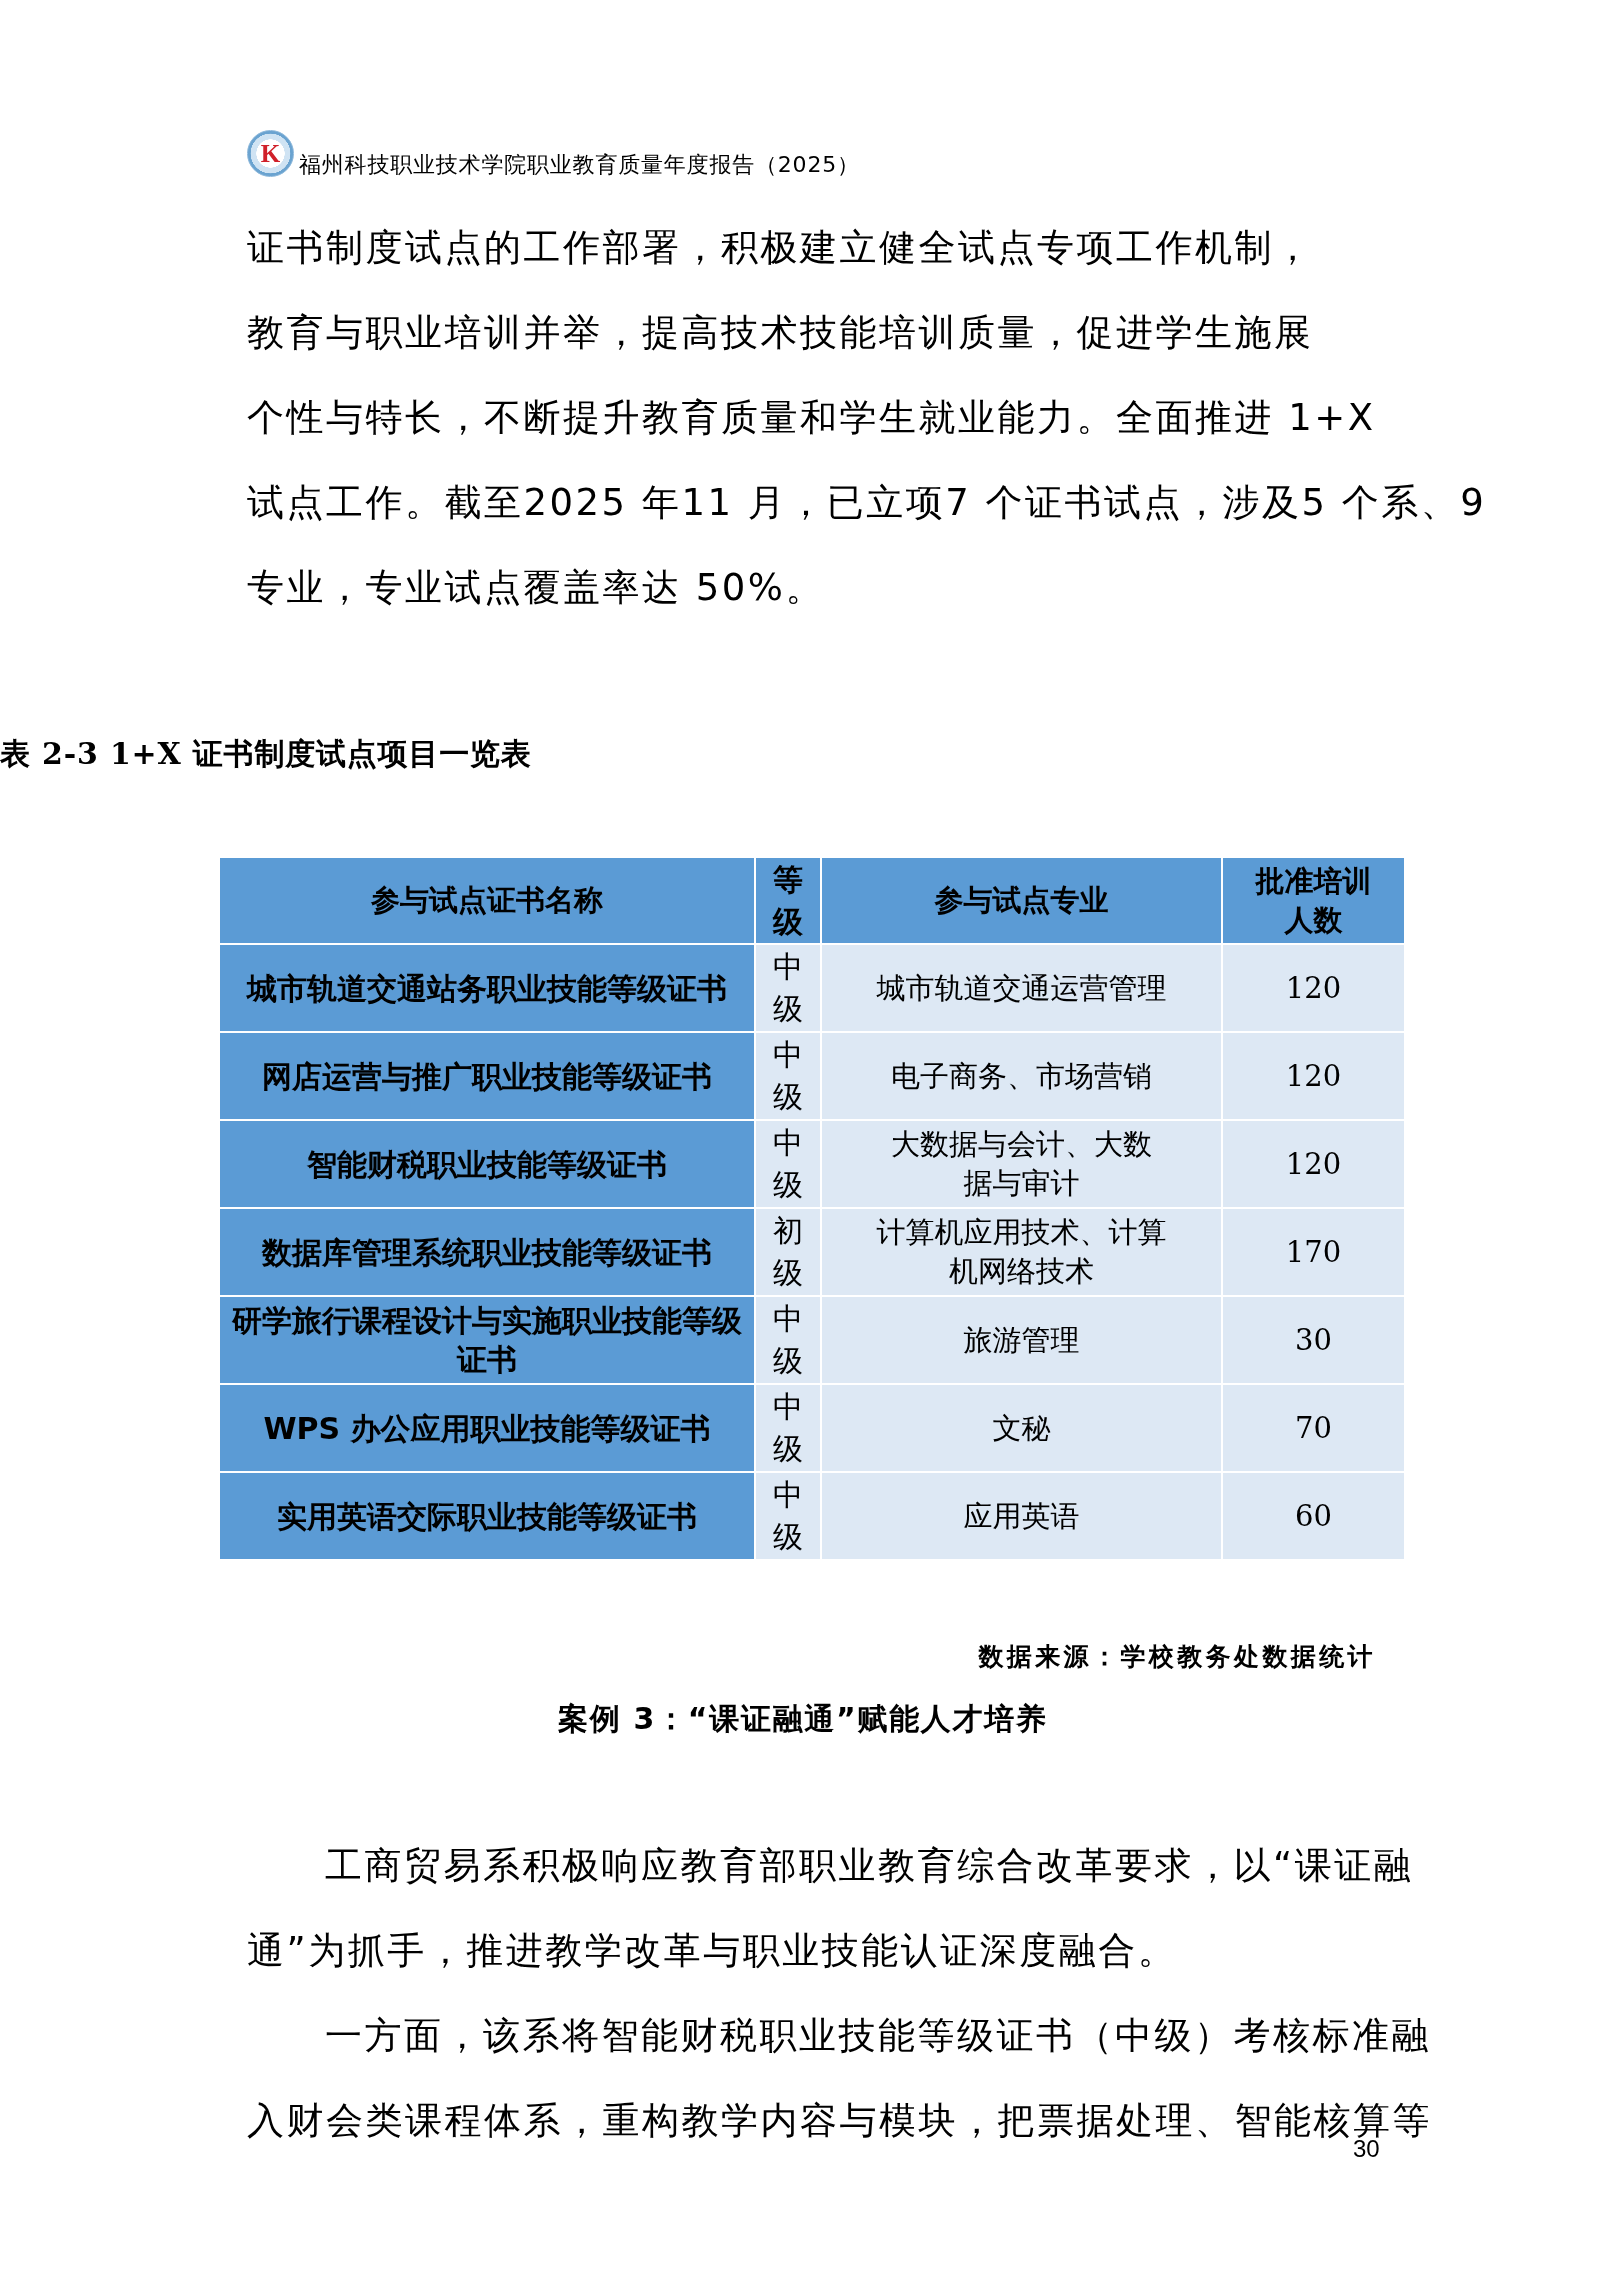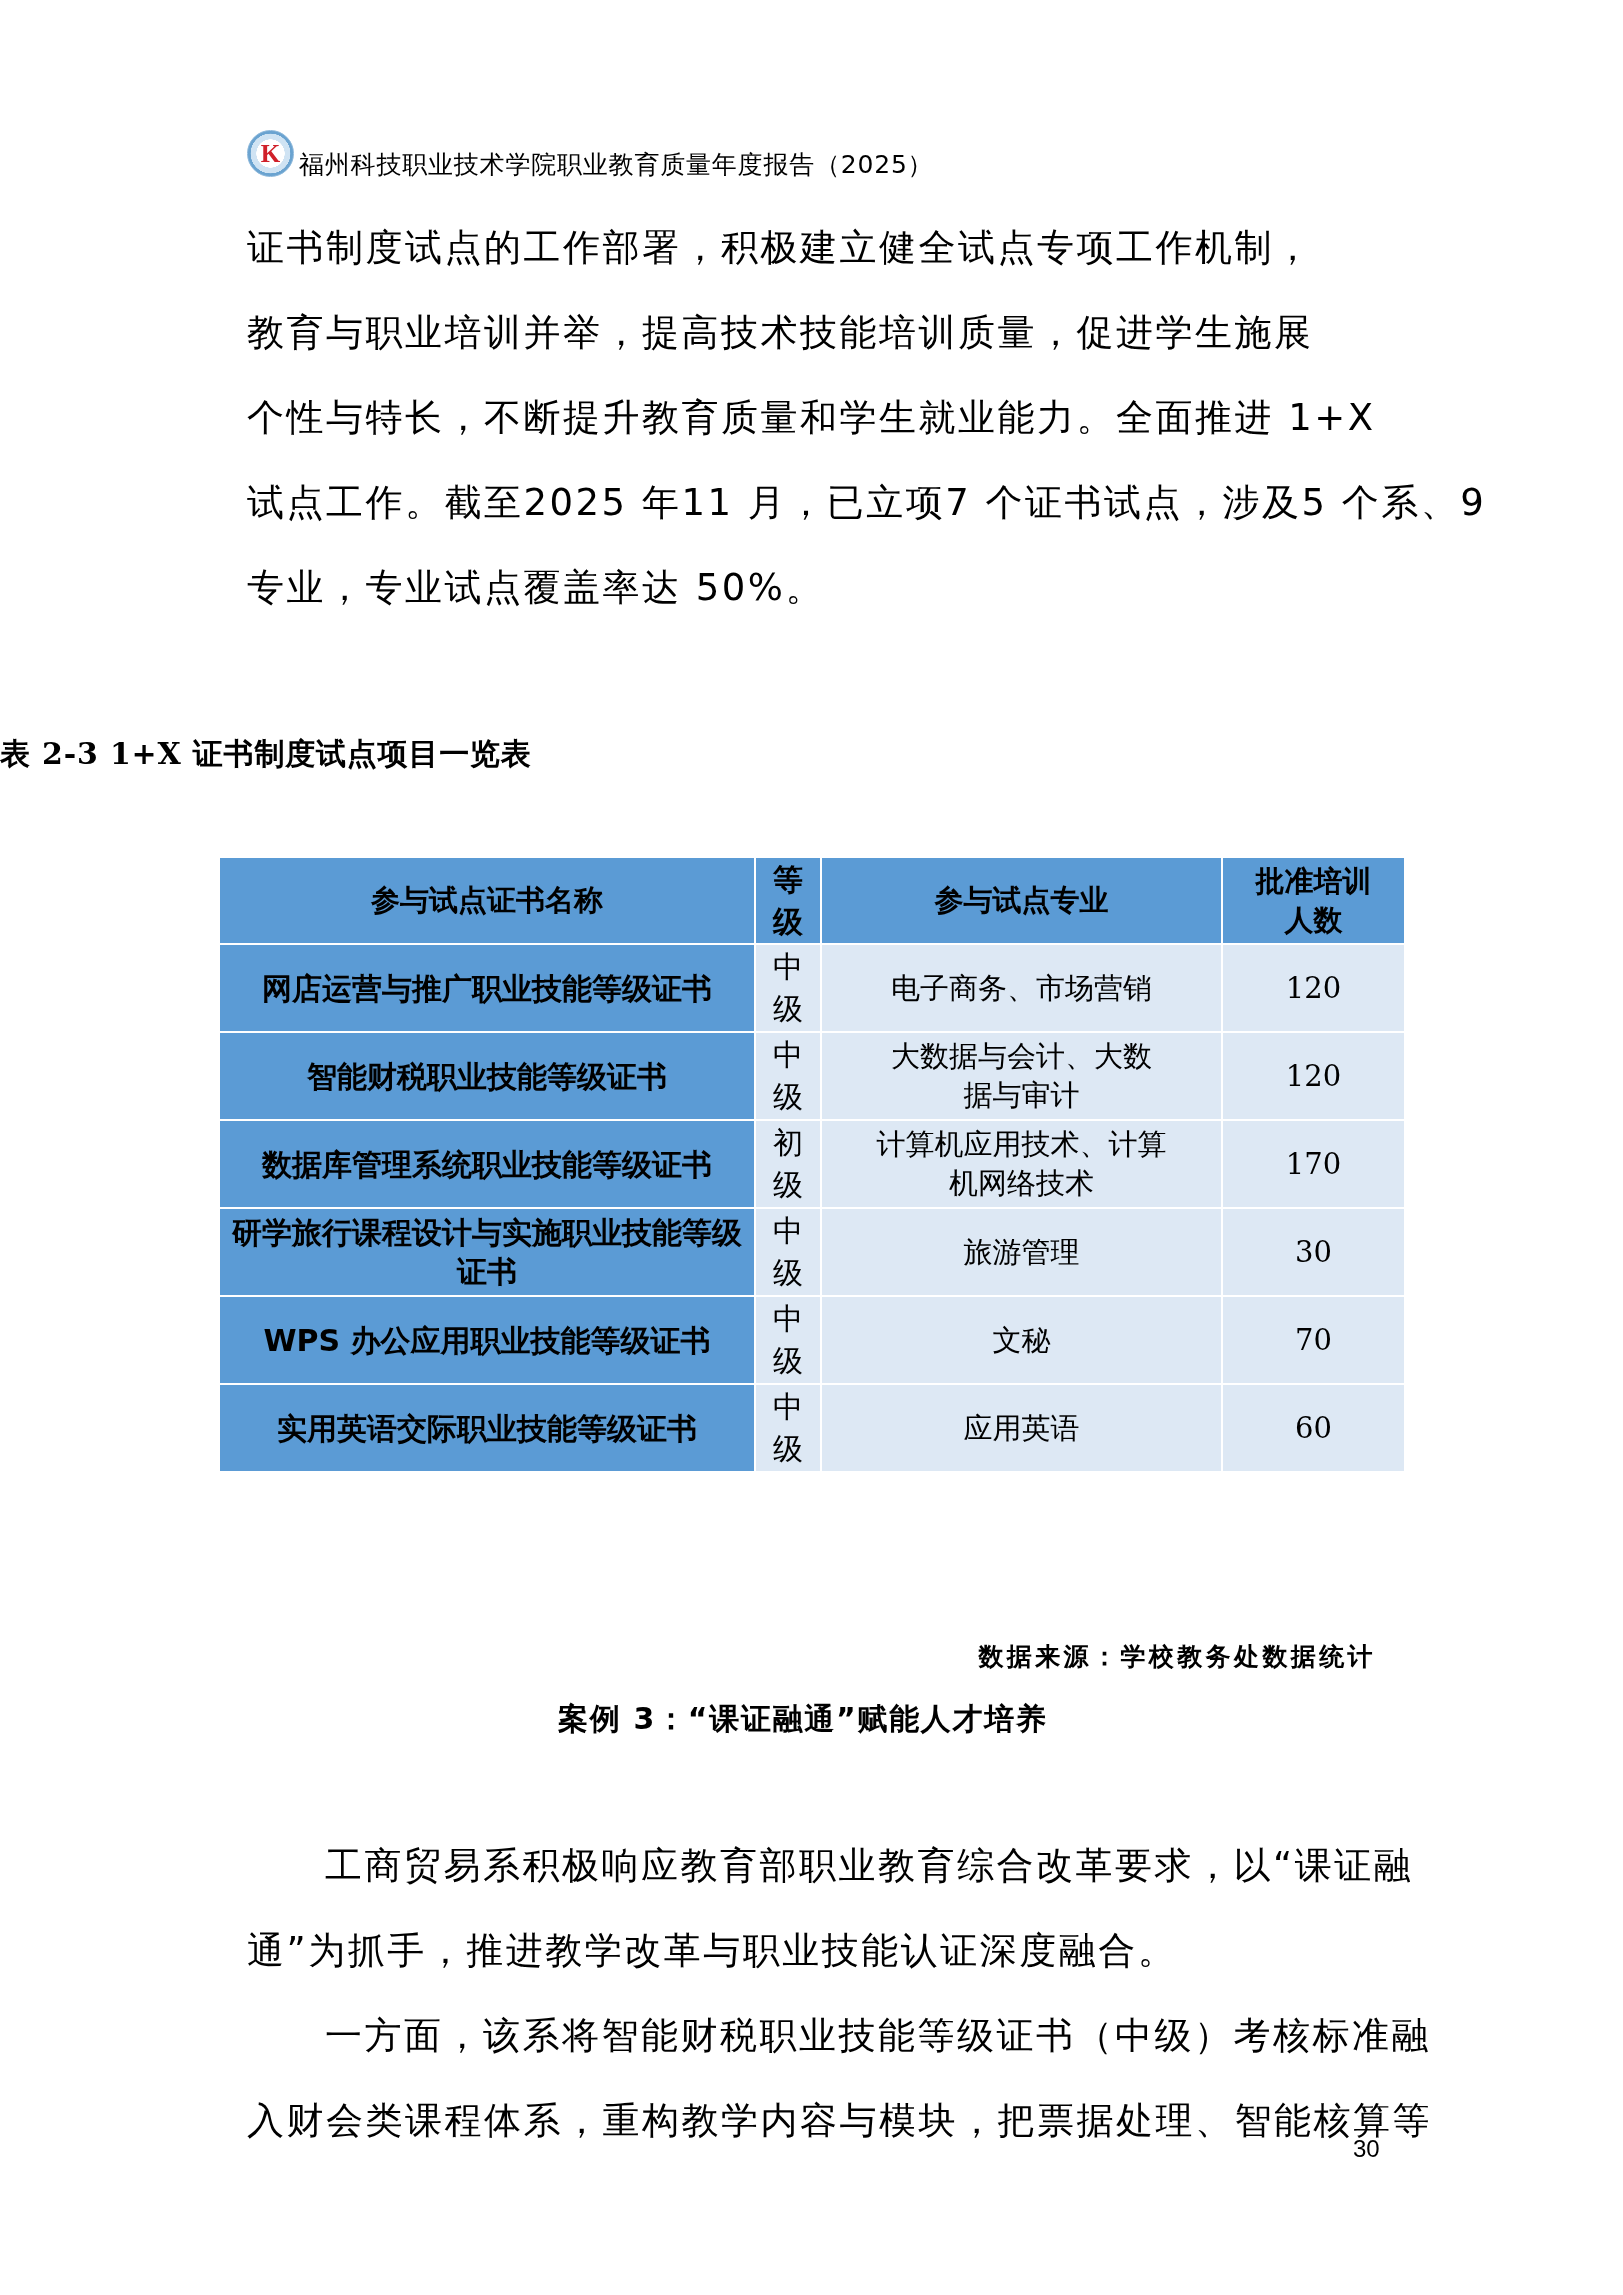--- a/index.html
+++ b/index.html
@@ -3,21 +3,21 @@
 <meta charset="utf-8">
 <style>
   html, body { margin: 0; padding: 0; background: #ffffff; }
   body { width: 1623px; height: 2295px; position: relative; overflow: hidden;
          font-family: "DejaVu Serif", "Liberation Serif", serif; color: #000; }
   .header { position: absolute; left: 247px; top: 118px; height: 59px; display: flex; align-items: flex-end; }
   .logo { width: 47px; height: 47px; border-radius: 50%; background: radial-gradient(circle, #ffffff 0 44%, #cfe3f3 45% 62%, #6aa3d0 63% 100%);
           border: 1.7px solid #8ab6da; position: relative; margin-right: 5px; box-sizing: border-box; }
   .logo span { position: absolute; left: 50%; top: 50%; transform: translate(-50%, -52%); font-family: "Liberation Serif", serif;
                font-weight: bold; font-size: 25px; color: #d0202a; line-height: 1; }
-  .header-title { font-family: "DejaVu Sans", sans-serif; font-size: 25px; letter-spacing: 0.8px; padding-bottom: 0px; line-height: 25px; }
+  .header-title { font-family: "DejaVu Sans", sans-serif; font-size: 22px; letter-spacing: 0.8px; padding-bottom: 0px; line-height: 25px; }
 
   .para { position: absolute; left: 247px; width: 1171px; font-size: 37px; line-height: 85px; letter-spacing: 2.5px;
           font-family: "DejaVu Sans", sans-serif; }
   .para p { margin: 0; white-space: nowrap; }
   .indent { text-indent: 78px; }
 
   .table-title { position: absolute; left: 0; width: 1316px; top: 734px; text-align: left; font-size: 30px; font-weight: bold;
                  font-family: "DejaVu Serif", serif; letter-spacing: 0.8px; }
 
   table.cert { position: absolute; left: 218px; top: 856px; width: 1186px; border-collapse: collapse; table-layout: fixed;
@@ -67,20 +67,26 @@
   <thead>
     <tr>
       <th>参与试点证书名称</th>
       <th class="grade"><span class="grade-text">等级</span></th>
       <th>参与试点专业</th>
       <th><span style="display:inline-block;width:4.2em;">批准培训人数</span></th>
     </tr>
   </thead>
   <tbody id="tbody">
     <tr>
+      <td class="name">城市轨道交通站务职业技能等级证书</td>
+      <td class="grade"><span class="grade-text">中级</span></td>
+      <td>城市轨道交通运营管理</td>
+      <td class="num">120</td>
+    </tr>
+    <tr>
       <td class="name">网店运营与推广职业技能等级证书</td>
       <td class="grade"><span class="grade-text">中级</span></td>
       <td>电子商务、市场营销</td>
       <td class="num">120</td>
     </tr>
     <tr>
       <td class="name">智能财税职业技能等级证书</td>
       <td class="grade"><span class="grade-text">中级</span></td>
       <td><span style="display:inline-block;width:9.2em;">大数据与会计、大数据与审计</span></td>
       <td class="num">120</td>

